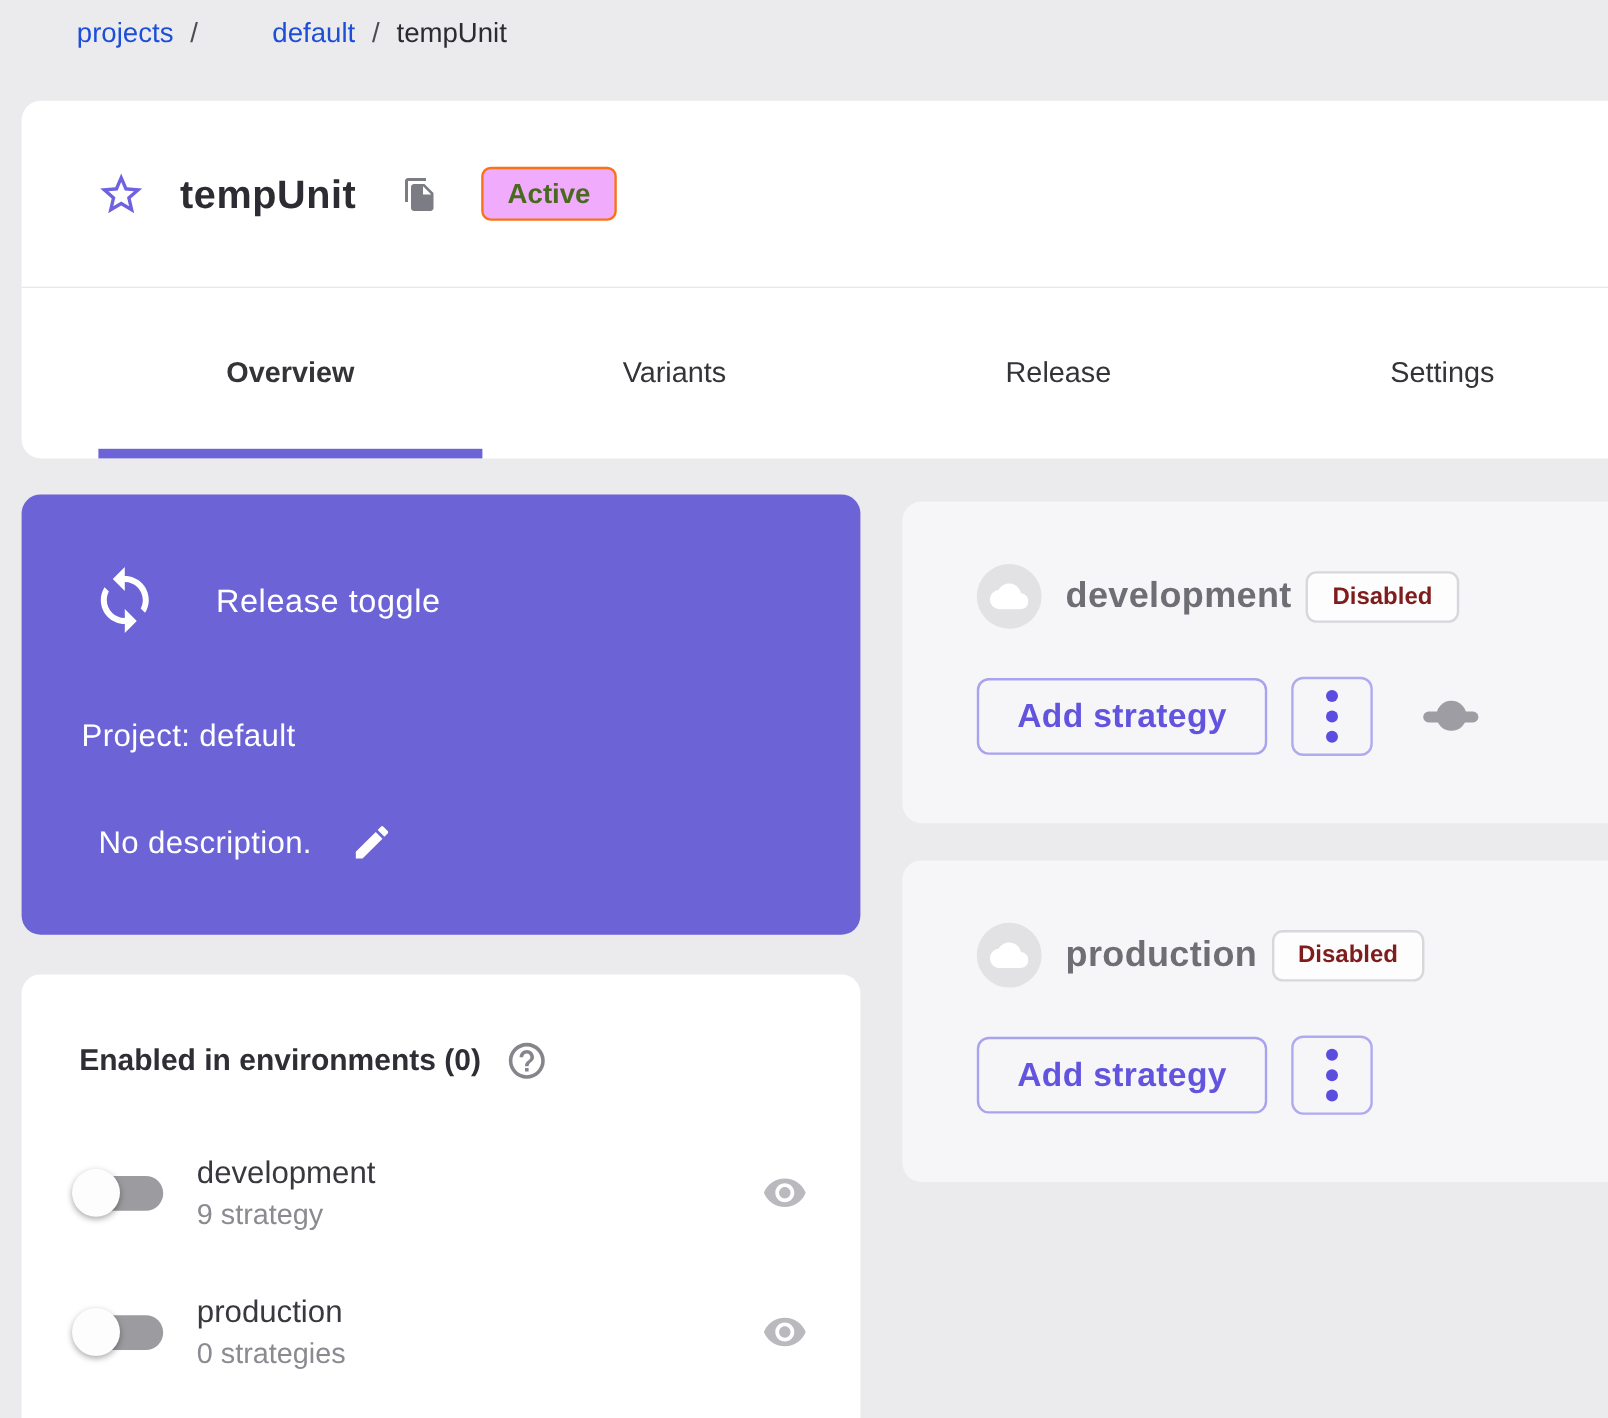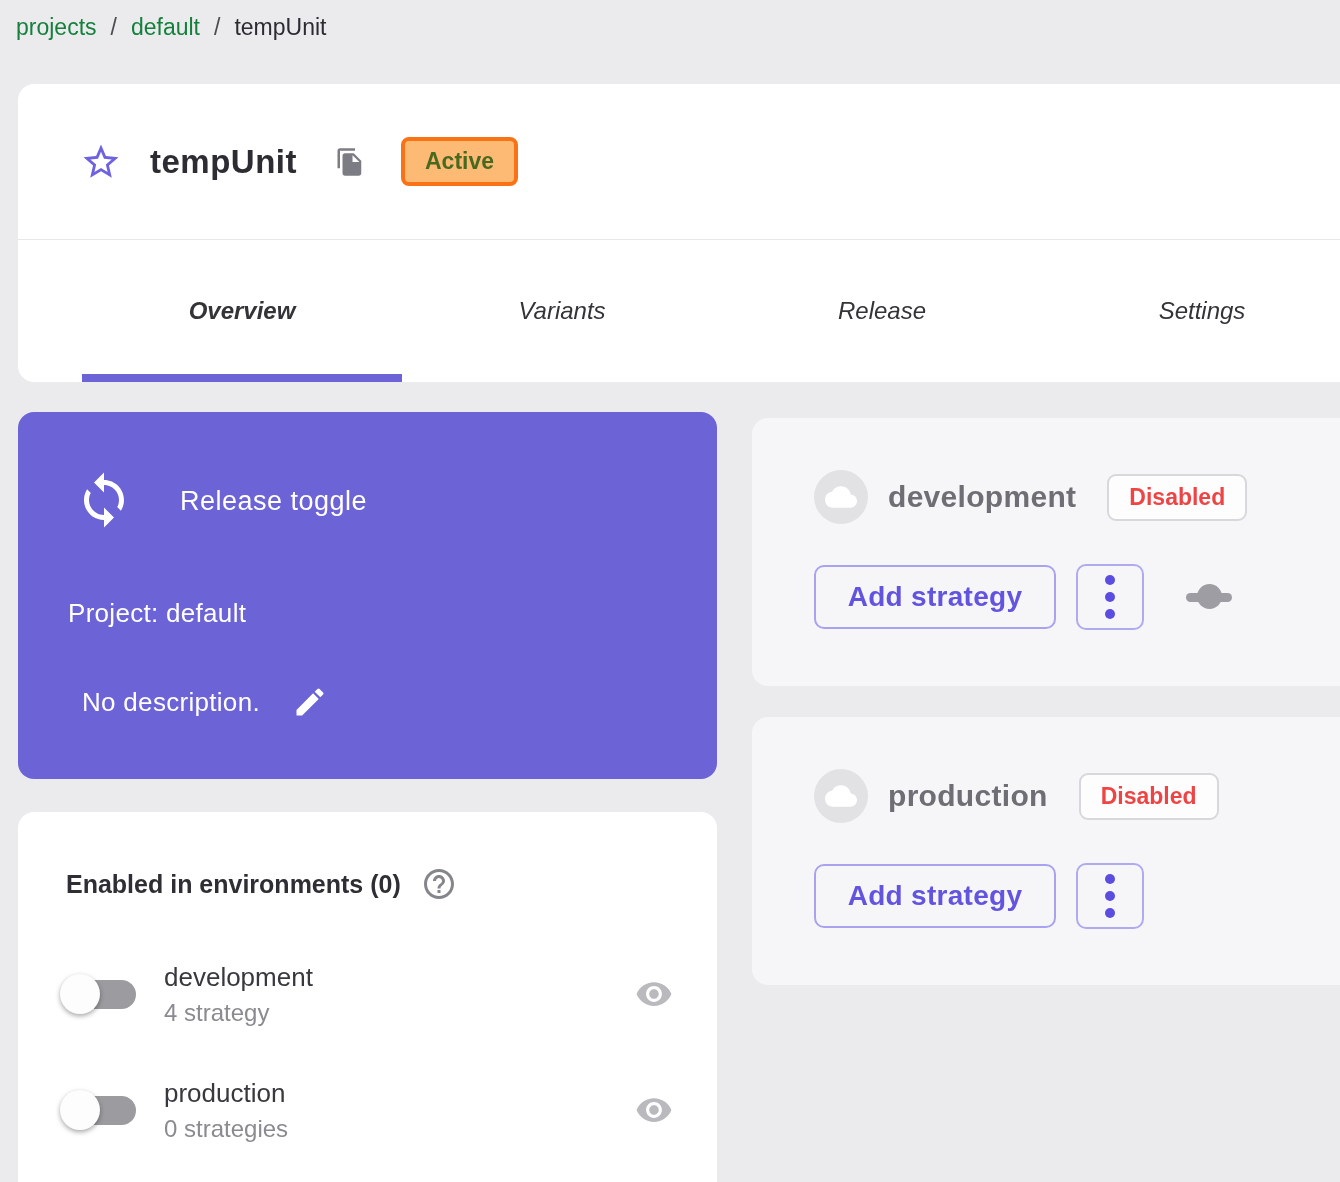--- a/index.html
+++ b/index.html
@@ -7,34 +7,34 @@
   body {
     position:relative;
     background:#ebebed;
     overflow:hidden;
     font-family:"Liberation Sans","DejaVu Sans",sans-serif;
     color:#2f2f35;
   }
 
   
   .breadcrumb { position:absolute; top:14px; left:16px; font-size:23px; display:flex; align-items:center; gap:14px; }
-  .crumb-link { color:#15803d; cursor:pointer; }
+  .crumb-link { color:#1d4ed8; cursor:pointer;margin-left:48px; }
   .crumb-sep { color:#4b4b52; }
   .crumb-current { color:#2b2b31; }
 
   
   .header-card { position:absolute; left:18px; right:-24px; top:84px; height:298px; background:#ffffff; border-radius:16px; }
   .title-row { height:155px; display:flex; align-items:center; padding-left:62px; }
   .star-btn { width:42px; height:42px; cursor:pointer; flex:0 0 auto; }
   .page-title { margin-left:28px; font-size:33px; color:#2c2c32; letter-spacing:.5px; }
   .copy-btn { margin-left:38px; width:30px; height:34px; cursor:pointer; flex:0 0 auto; }
-  .status-badge { margin-left:36px; background:#fdba74; border:4px solid #f97316; border-radius:8px; padding:7px 20px; font-size:23px; font-weight:bold; color:#49691f; }
+  .status-badge { margin-left:36px; background:#f0abfc; border:2px solid #f97316; border-radius:8px; padding:7px 20px; font-size:23px; font-weight:bold; color:#49691f; }
   .header-divider { border-top:1px solid #e7e7ea; }
   .tabs-row { display:flex; padding-left:64px; height:142px; }
-  .tab { width:320px; display:flex; align-items:center; justify-content:center; font-size:24px; color:#333338; cursor:pointer; position:relative;font-style:italic; }
+  .tab { width:320px; display:flex; align-items:center; justify-content:center; font-size:24px; color:#333338; cursor:pointer; position:relative; }
   .tab.active { font-weight:bold; }
   .tab.active::after { content:""; position:absolute; left:0; right:0; bottom:0; height:8px; background:#6c63d6; }
 
   
   .release-card { position:absolute; left:18px; top:412px; width:699px; height:367px; background:#6c63d6; border-radius:16px; color:#fff; }
   .sync-icon { position:absolute; left:56px; top:58px; width:60px; height:60px; }
   .release-title { position:absolute; left:162px; top:74px; font-size:27px; letter-spacing:.5px; }
   .release-project { position:absolute; left:50px; top:186px; font-size:26px; letter-spacing:.3px; }
   .release-desc-row { position:absolute; left:64px; top:272px; display:flex; align-items:center; gap:32px; }
   .release-desc { font-size:26px; letter-spacing:.3px; }
@@ -56,21 +56,21 @@
   .eye-btn { margin-left:auto; width:38px; height:38px; cursor:pointer; }
 
   
   .env-card { position:absolute; left:752px; right:-24px; height:268px; background:#f6f6f8; border-radius:16px; }
   .env-card.dev { top:418px; }
   .env-card.prod { top:717px; }
   .env-card-head { position:absolute; left:62px; top:52px; display:flex; align-items:center; }
   .cloud-avatar { width:54px; height:54px; border-radius:50%; background:#e2e2e5; display:flex; align-items:center; justify-content:center; flex:0 0 auto; }
   .cloud-avatar svg { width:32px; height:32px; }
   .env-card-name { margin-left:20px; font-size:30px; font-weight:bold; color:#6e6e74; letter-spacing:.3px; }
-  .disabled-chip { margin-left:31px; background:#fdfdfe; border:2px solid #d8d8dc; border-radius:9px; padding:8px 20px; font-size:23px; font-weight:bold; color:#ef4444; }
+  .disabled-chip { margin-left:12px; background:#fdfdfe; border:2px solid #d8d8dc; border-radius:9px; padding:8px 20px; font-size:20px; font-weight:bold; color:#7f1d1d; }
   .env-card-actions { position:absolute; left:62px; top:146px; display:flex; align-items:center; gap:20px; }
   .add-strategy-btn { width:242px; height:64px; border:2px solid #a9a2ef; border-radius:10px; background:transparent; display:flex; align-items:center; justify-content:center; font-size:28px; font-weight:bold; color:#6254df; cursor:pointer; letter-spacing:.3px; }
   .kebab-btn { width:68px; height:66px; border:2px solid #b0aaf1; border-radius:10px; display:flex; flex-direction:column; align-items:center; justify-content:center; gap:7px; cursor:pointer; }
   .kebab-btn .dot { width:10px; height:10px; border-radius:50%; background:#5b4de0; }
   .slider-icon { position:relative; width:46px; height:26px; margin-left:22px; cursor:pointer; }
   .slider-icon .bar { position:absolute; left:0; right:0; top:9px; height:9px; border-radius:5px; background:#9d9da3; }
   .slider-icon .knob { position:absolute; left:11px; top:0; width:25px; height:25px; border-radius:50%; background:#9d9da3; }
 </style>
 </head>
 <body>
@@ -135,21 +135,21 @@
     </span>
   </div>
   <div class="env-rows">
     <div class="env-row">
       <span class="toggle">
           <span class="track"></span>
           <span class="thumb"></span>
         </span>
       <span class="env-row-text">
         <div class="env-row-name">development</div>
-        <div class="env-row-sub">4 strategy</div>
+        <div class="env-row-sub">9 strategy</div>
       </span>
       <span class="eye-btn">
         <svg viewBox="0 0 24 24" width="38" height="38">
             <path fill="#b9b9be" d="M12 4.5C7 4.5 2.73 7.61 1 12c1.73 4.39 6 7.5 11 7.5s9.27-3.11 11-7.5c-1.73-4.39-6-7.5-11-7.5zM12 17c-2.76 0-5-2.24-5-5s2.24-5 5-5 5 2.24 5 5-2.24 5-5 5zm0-8c-1.66 0-3 1.34-3 3s1.34 3 3 3 3-1.34 3-3-1.34-3-3-3z"></path>
           </svg>
       </span>
     </div>
     <div class="env-row">
       <span class="toggle">
           <span class="track"></span>

